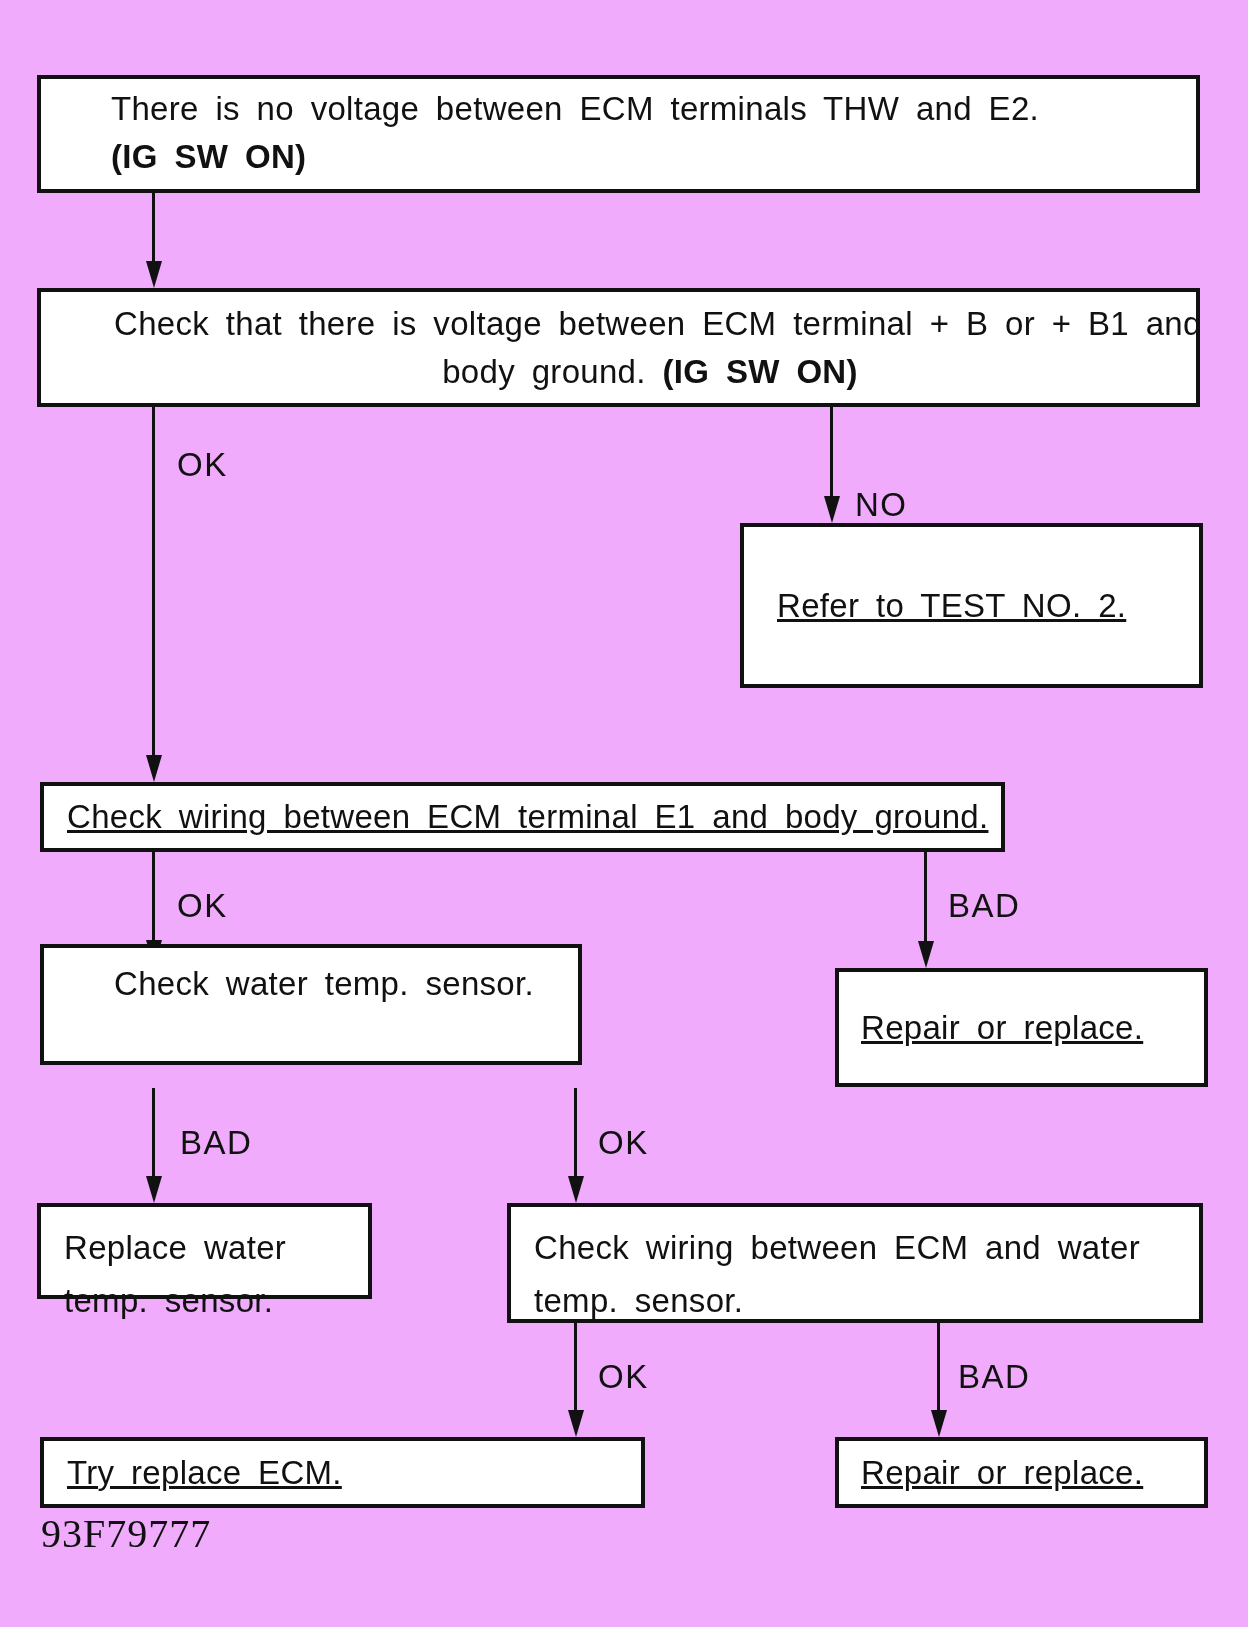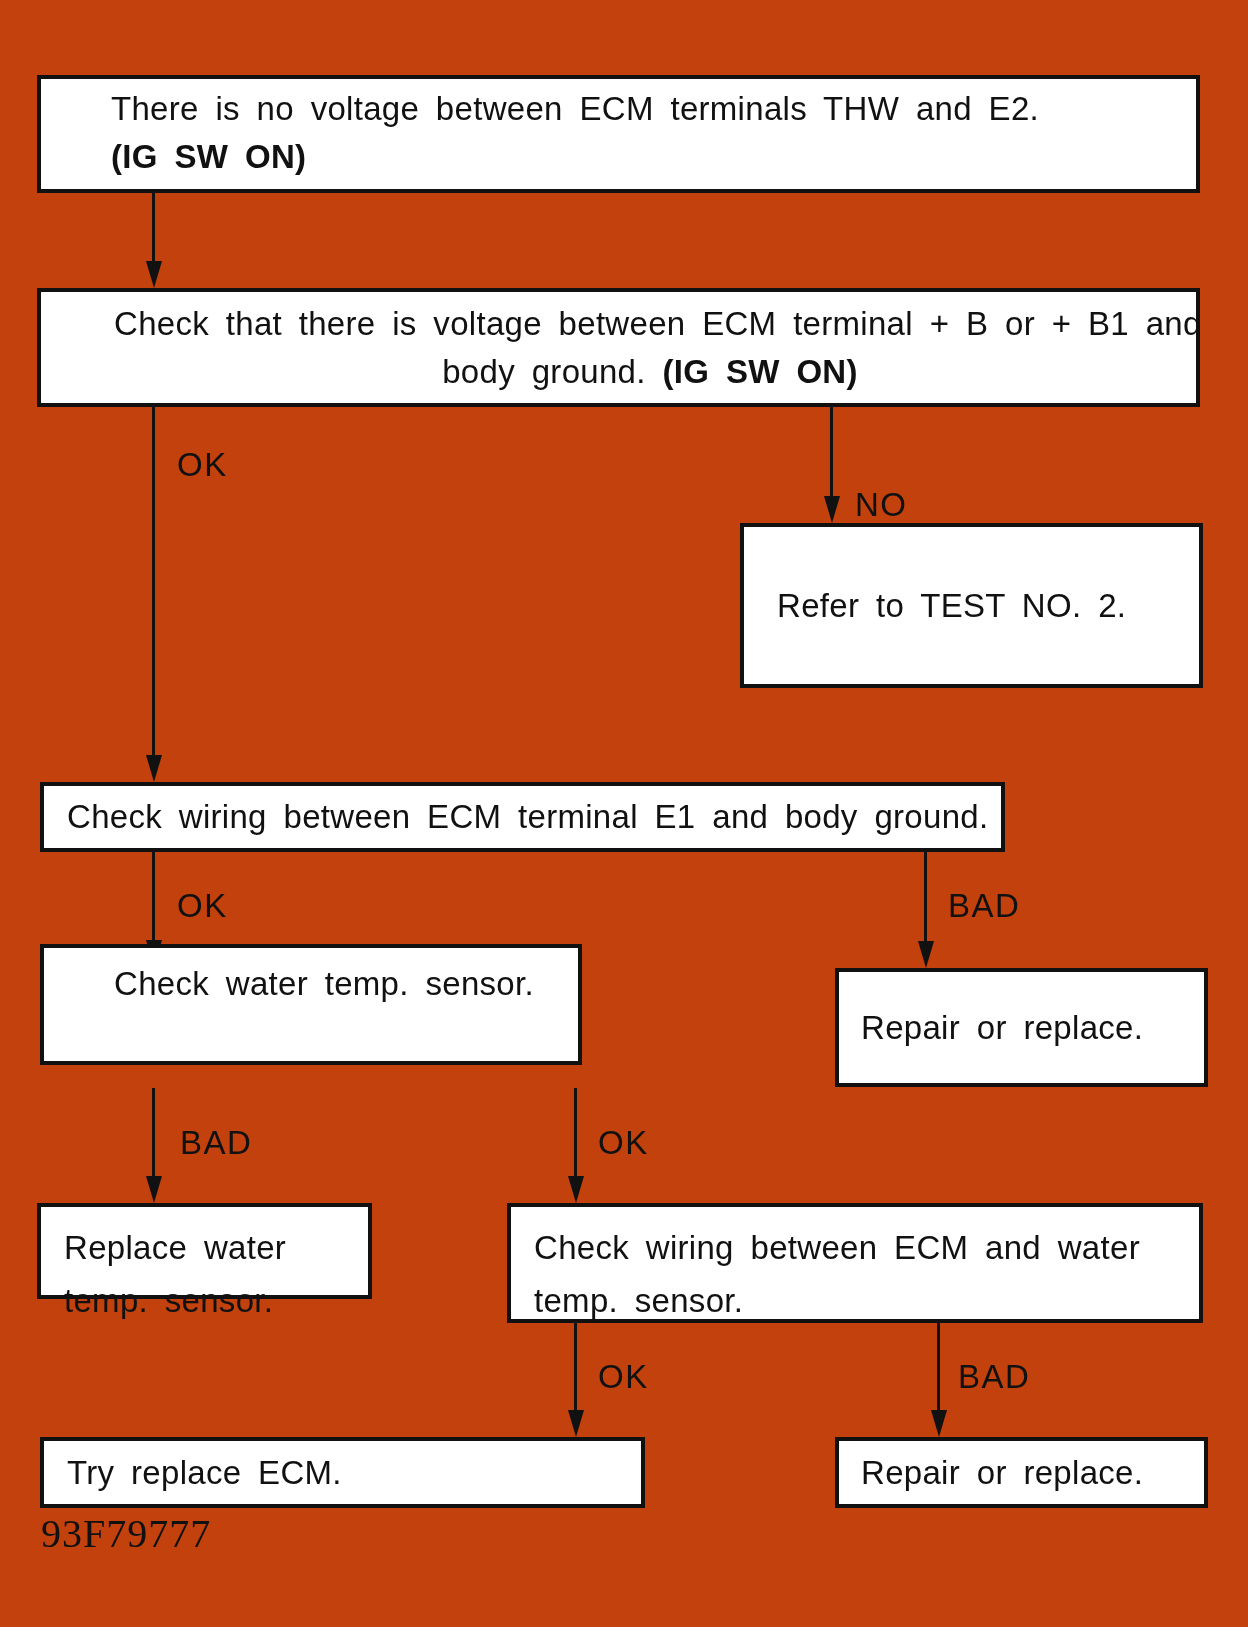--- a/index.html
+++ b/index.html
@@ -4,21 +4,21 @@
 <style>
   html, body {
     margin: 0;
     padding: 0;
     background: #ffffff;
   }
   #canvas {
     position: relative;
     width: 1248px;
     height: 1627px;
-    background: #c2410c;
+    background: #f0abfc;
     font-family: "Liberation Sans", sans-serif;
     color: #111111;
     overflow: hidden;
   }
   .node {
     position: absolute;
     border: 4px solid #111111;
     background: #ffffff;
     box-sizing: border-box;
   }
@@ -30,20 +30,21 @@
     letter-spacing: 0.3px;
     white-space: nowrap;
   }
   .bold { font-weight: 700; }
   .v-center {
     display: flex;
     flex-direction: column;
     justify-content: center;
     height: 100%;
     box-sizing: border-box;
+    text-decoration: underline;
   }
   .lh-tall { line-height: 53px; }
   .vline {
     position: absolute;
     width: 3px;
     background: #111111;
   }
   .arrow-down {
     position: absolute;
     width: 0;

